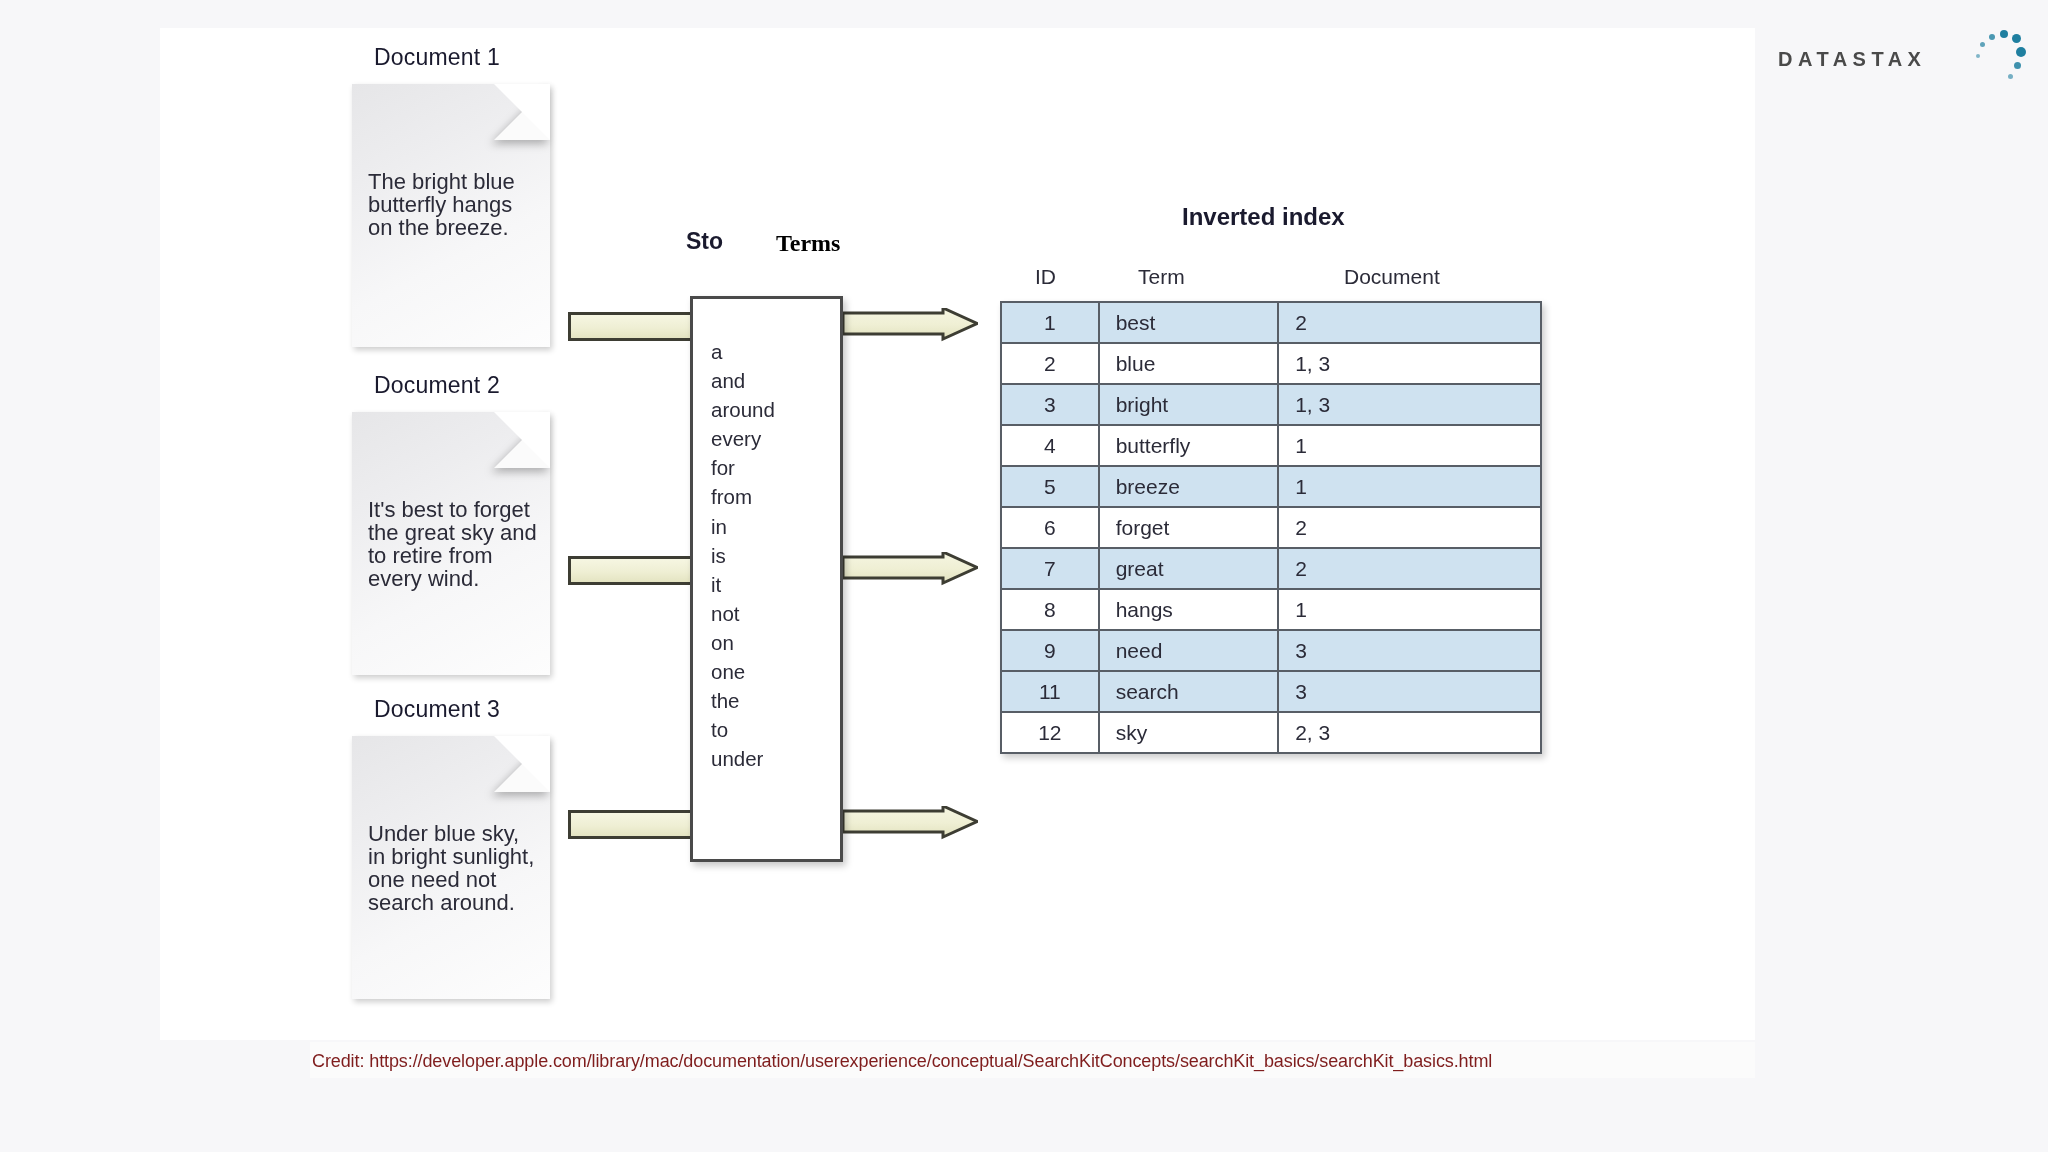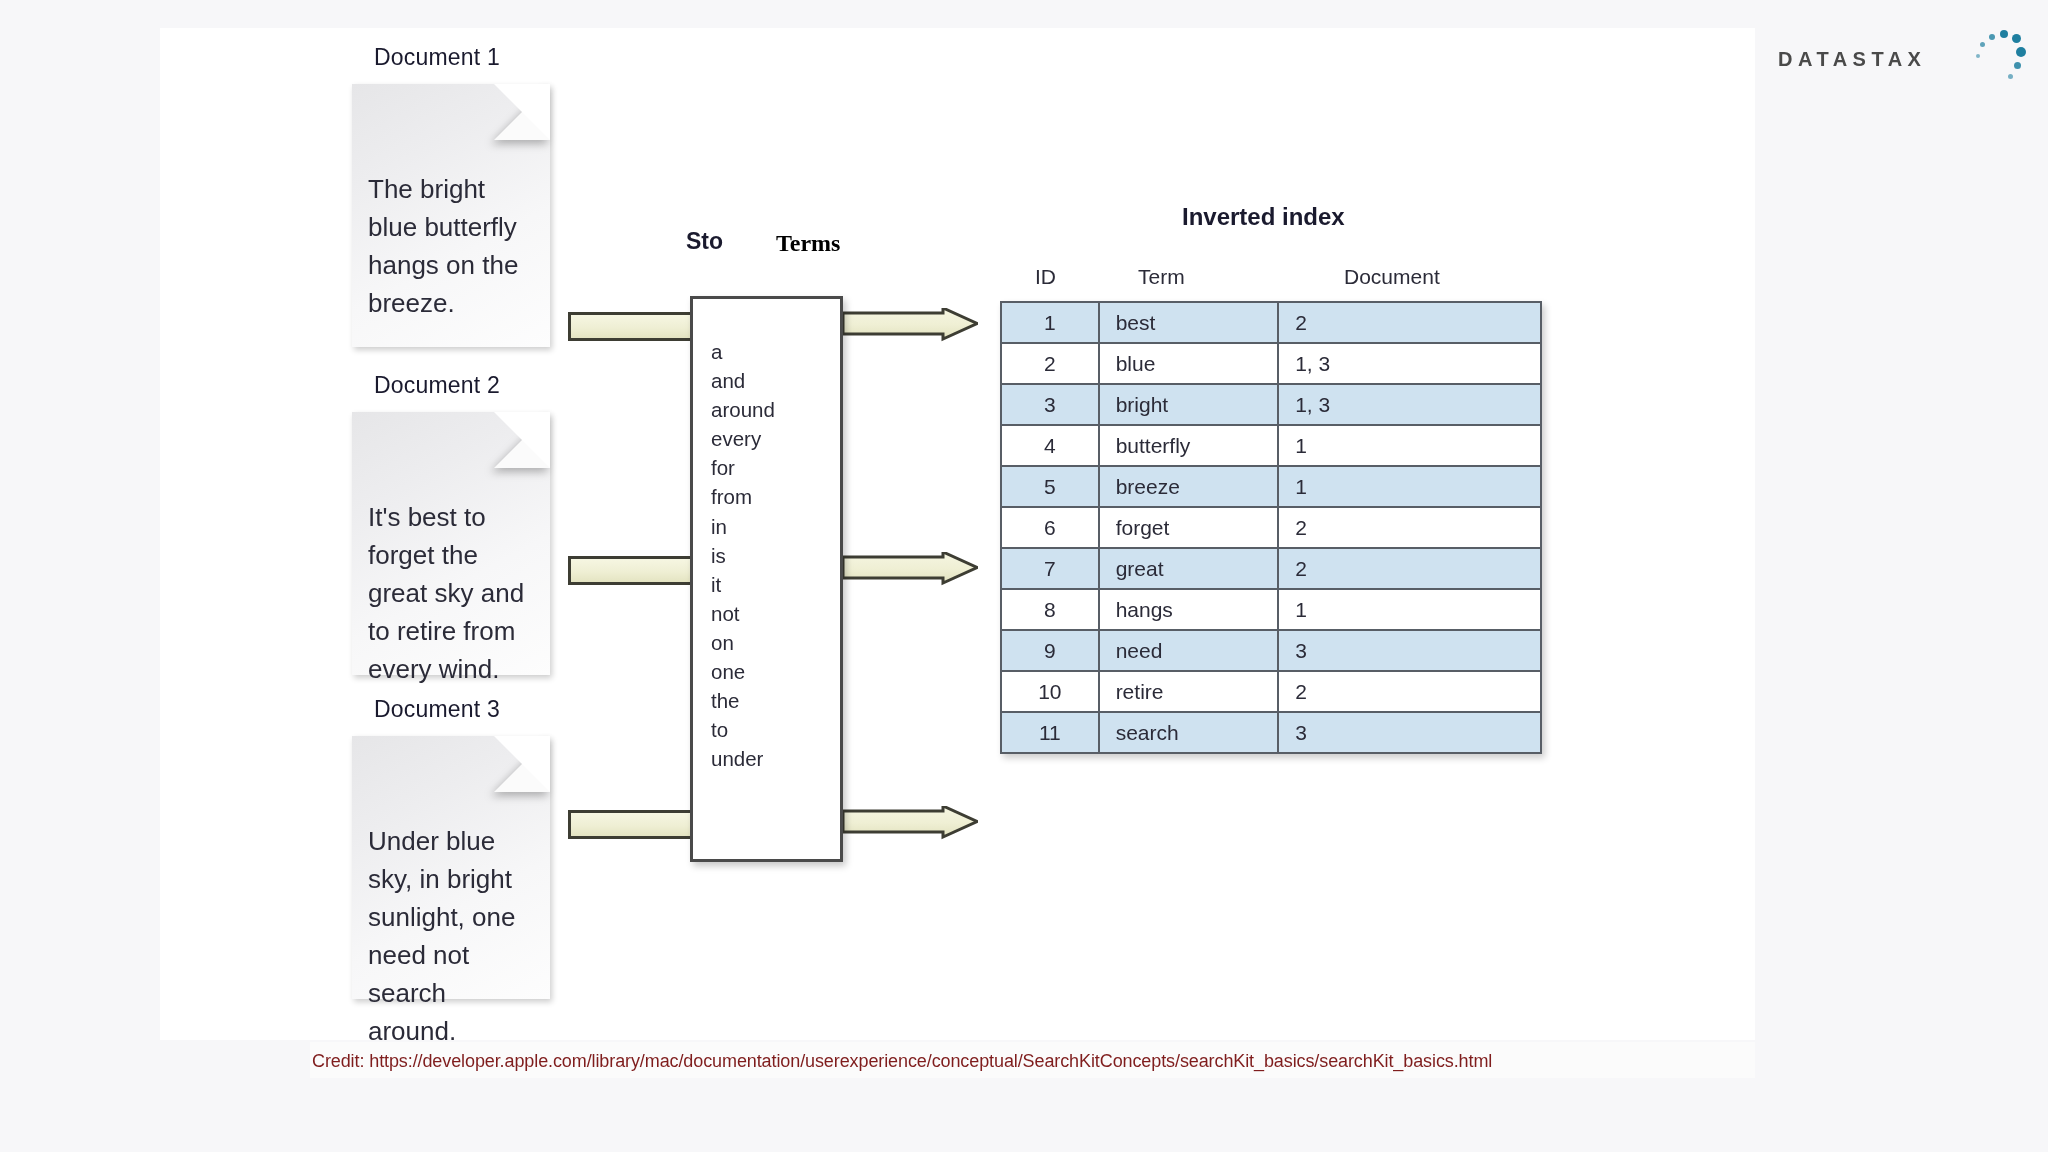--- a/index.html
+++ b/index.html
@@ -94,22 +94,22 @@
     height: 0;
     border-bottom: 56px solid #fbfbfb;
     border-left: 56px solid transparent;
     filter: drop-shadow(-3px 4px 4px rgba(0,0,0,0.28));
   }
   .doc-text {
     position: absolute;
     left: 16px;
     top: 86px;
     width: 172px;
-    font-size: 26px;
-    line-height: 38px;
+    font-size: 22px;
+    line-height: 23px;
     color: #2b2b38;
     font-weight: 500;
   }
 
   
   .stopwords-box {
     position: absolute;
     left: 690px;
     top: 296px;
     width: 153px;
@@ -375,27 +375,27 @@
     <tr class="even">
       <td class="c-id">8</td>
       <td class="c-term">hangs</td>
       <td class="c-doc">1</td>
     </tr>
     <tr class="odd">
       <td class="c-id">9</td>
       <td class="c-term">need</td>
       <td class="c-doc">3</td>
     </tr>
-    <tr class="even">
-      <td class="c-id">10</td>
-      <td class="c-term">retire</td>
-      <td class="c-doc">2</td>
-    </tr>
     <tr class="odd">
       <td class="c-id">11</td>
       <td class="c-term">search</td>
       <td class="c-doc">3</td>
     </tr>
+    <tr class="even">
+      <td class="c-id">12</td>
+      <td class="c-term">sky</td>
+      <td class="c-doc">2, 3</td>
+    </tr>
   </tbody>
 </table>
 
 <div class="credit-strip"></div>
 <div class="credit-text">Credit: https://developer.apple.com/library/mac/documentation/userexperience/conceptual/SearchKitConcepts/searchKit_basics/searchKit_basics.html</div>
 
 </body></html>

